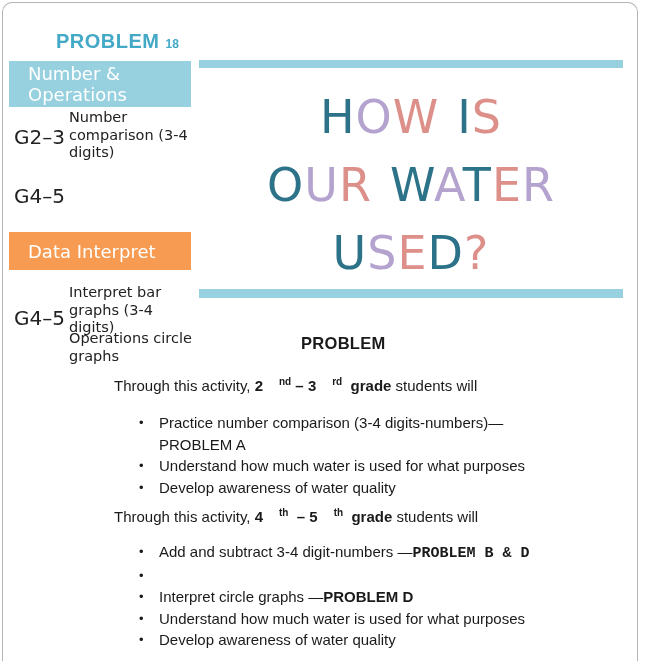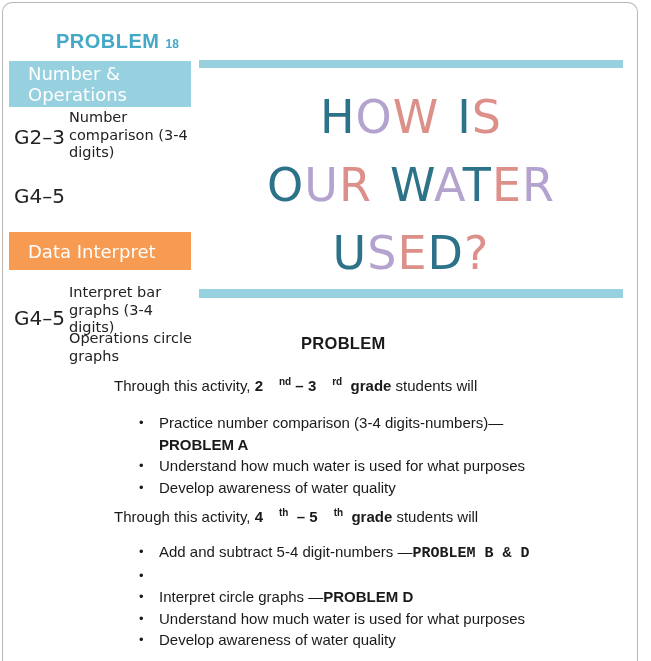--- a/index.html
+++ b/index.html
@@ -73,37 +73,37 @@
       <div class="title-line" data-name="title-line"><span data-name="title-letter" style="color: rgb(44, 114, 137);">U</span><span data-name="title-letter" style="color: rgb(180, 162, 207);">S</span><span data-name="title-letter" style="color: rgb(221, 143, 137);">E</span><span data-name="title-letter" style="color: rgb(44, 114, 137);">D</span><span data-name="title-letter" style="color: rgb(221, 143, 137);">?</span></div>
     </div>
   <div class="title-bar bottom" data-name="title-divider-bottom"></div>
 
   <div class="purpose-heading" data-name="purpose-heading">PROBLEM</div>
 
   <div class="intro" id="intro-1" data-name="grade-2-3-intro"><span data-name="text-segment">Through this activity, </span><span data-name="text-segment" style="font-weight: bold;">2</span><sup data-name="ordinal-suffix" style="font-weight: bold;">nd</sup><span data-name="text-segment" style="font-weight: bold;"> – </span><span data-name="text-segment" style="font-weight: bold;">3</span><sup data-name="ordinal-suffix" style="font-weight: bold;">rd</sup><span data-name="text-segment" style="font-weight: bold;"> &nbsp;grade</span><span data-name="text-segment"> students will</span></div>
   <div class="bullets" id="bullets-1" data-name="grade-2-3-bullet-list">
       <div class="bullet-row" data-name="bullet-item">
         <span class="dot" data-name="bullet-icon">•</span>
-        <span data-name="bullet-text"><span data-name="text-segment">Practice number comparison (3-4 digits-numbers)—</span><span data-name="text-segment" style="font-weight: bold;">PROBLEM A</span></span>
+        <span data-name="bullet-text"><span data-name="text-segment">Practice number comparison (3-4 digits-numbers)—</span><span data-name="text-segment" style="font-weight: normal;">PROBLEM A</span></span>
       </div>
       <div class="bullet-row" data-name="bullet-item">
         <span class="dot" data-name="bullet-icon">•</span>
         <span data-name="bullet-text"><span data-name="text-segment">Understand how much water is used for what purposes</span></span>
       </div>
       <div class="bullet-row" data-name="bullet-item">
         <span class="dot" data-name="bullet-icon">•</span>
         <span data-name="bullet-text"><span data-name="text-segment">Develop awareness of water quality</span></span>
       </div>
     </div>
 
   <div class="intro" id="intro-2" data-name="grade-4-5-intro"><span data-name="text-segment">Through this activity, </span><span data-name="text-segment" style="font-weight: bold;">4</span><sup data-name="ordinal-suffix" style="font-weight: bold;">th</sup><span data-name="text-segment" style="font-weight: bold;"> &nbsp;– </span><span data-name="text-segment" style="font-weight: bold;">5</span><sup data-name="ordinal-suffix" style="font-weight: bold;">th</sup><span data-name="text-segment" style="font-weight: bold;"> &nbsp;grade</span><span data-name="text-segment"> students will</span></div>
   <div class="bullets" id="bullets-2" data-name="grade-4-5-bullet-list">
       <div class="bullet-row" data-name="bullet-item">
         <span class="dot" data-name="bullet-icon">•</span>
-        <span data-name="bullet-text"><span data-name="text-segment">Add and subtract 5-4 digit-numbers —</span><span data-name="text-segment" style="font-weight: bold; font-family: Liberation Mono, monospace;">PROBLEM B &amp; D</span></span>
+        <span data-name="bullet-text"><span data-name="text-segment">Add and subtract 3-4 digit-numbers —</span><span data-name="text-segment" style="font-weight: bold; font-family: Liberation Mono, monospace;">PROBLEM B &amp; D</span></span>
       </div>
       <div class="bullet-row" data-name="bullet-item">
         <span class="dot" data-name="bullet-icon">•</span>
       </div>
       <div class="bullet-row" data-name="bullet-item">
         <span class="dot" data-name="bullet-icon">•</span>
         <span data-name="bullet-text"><span data-name="text-segment">Interpret circle graphs —</span><span data-name="text-segment" style="font-weight: bold;">PROBLEM D</span></span>
       </div>
       <div class="bullet-row" data-name="bullet-item">
         <span class="dot" data-name="bullet-icon">•</span>

